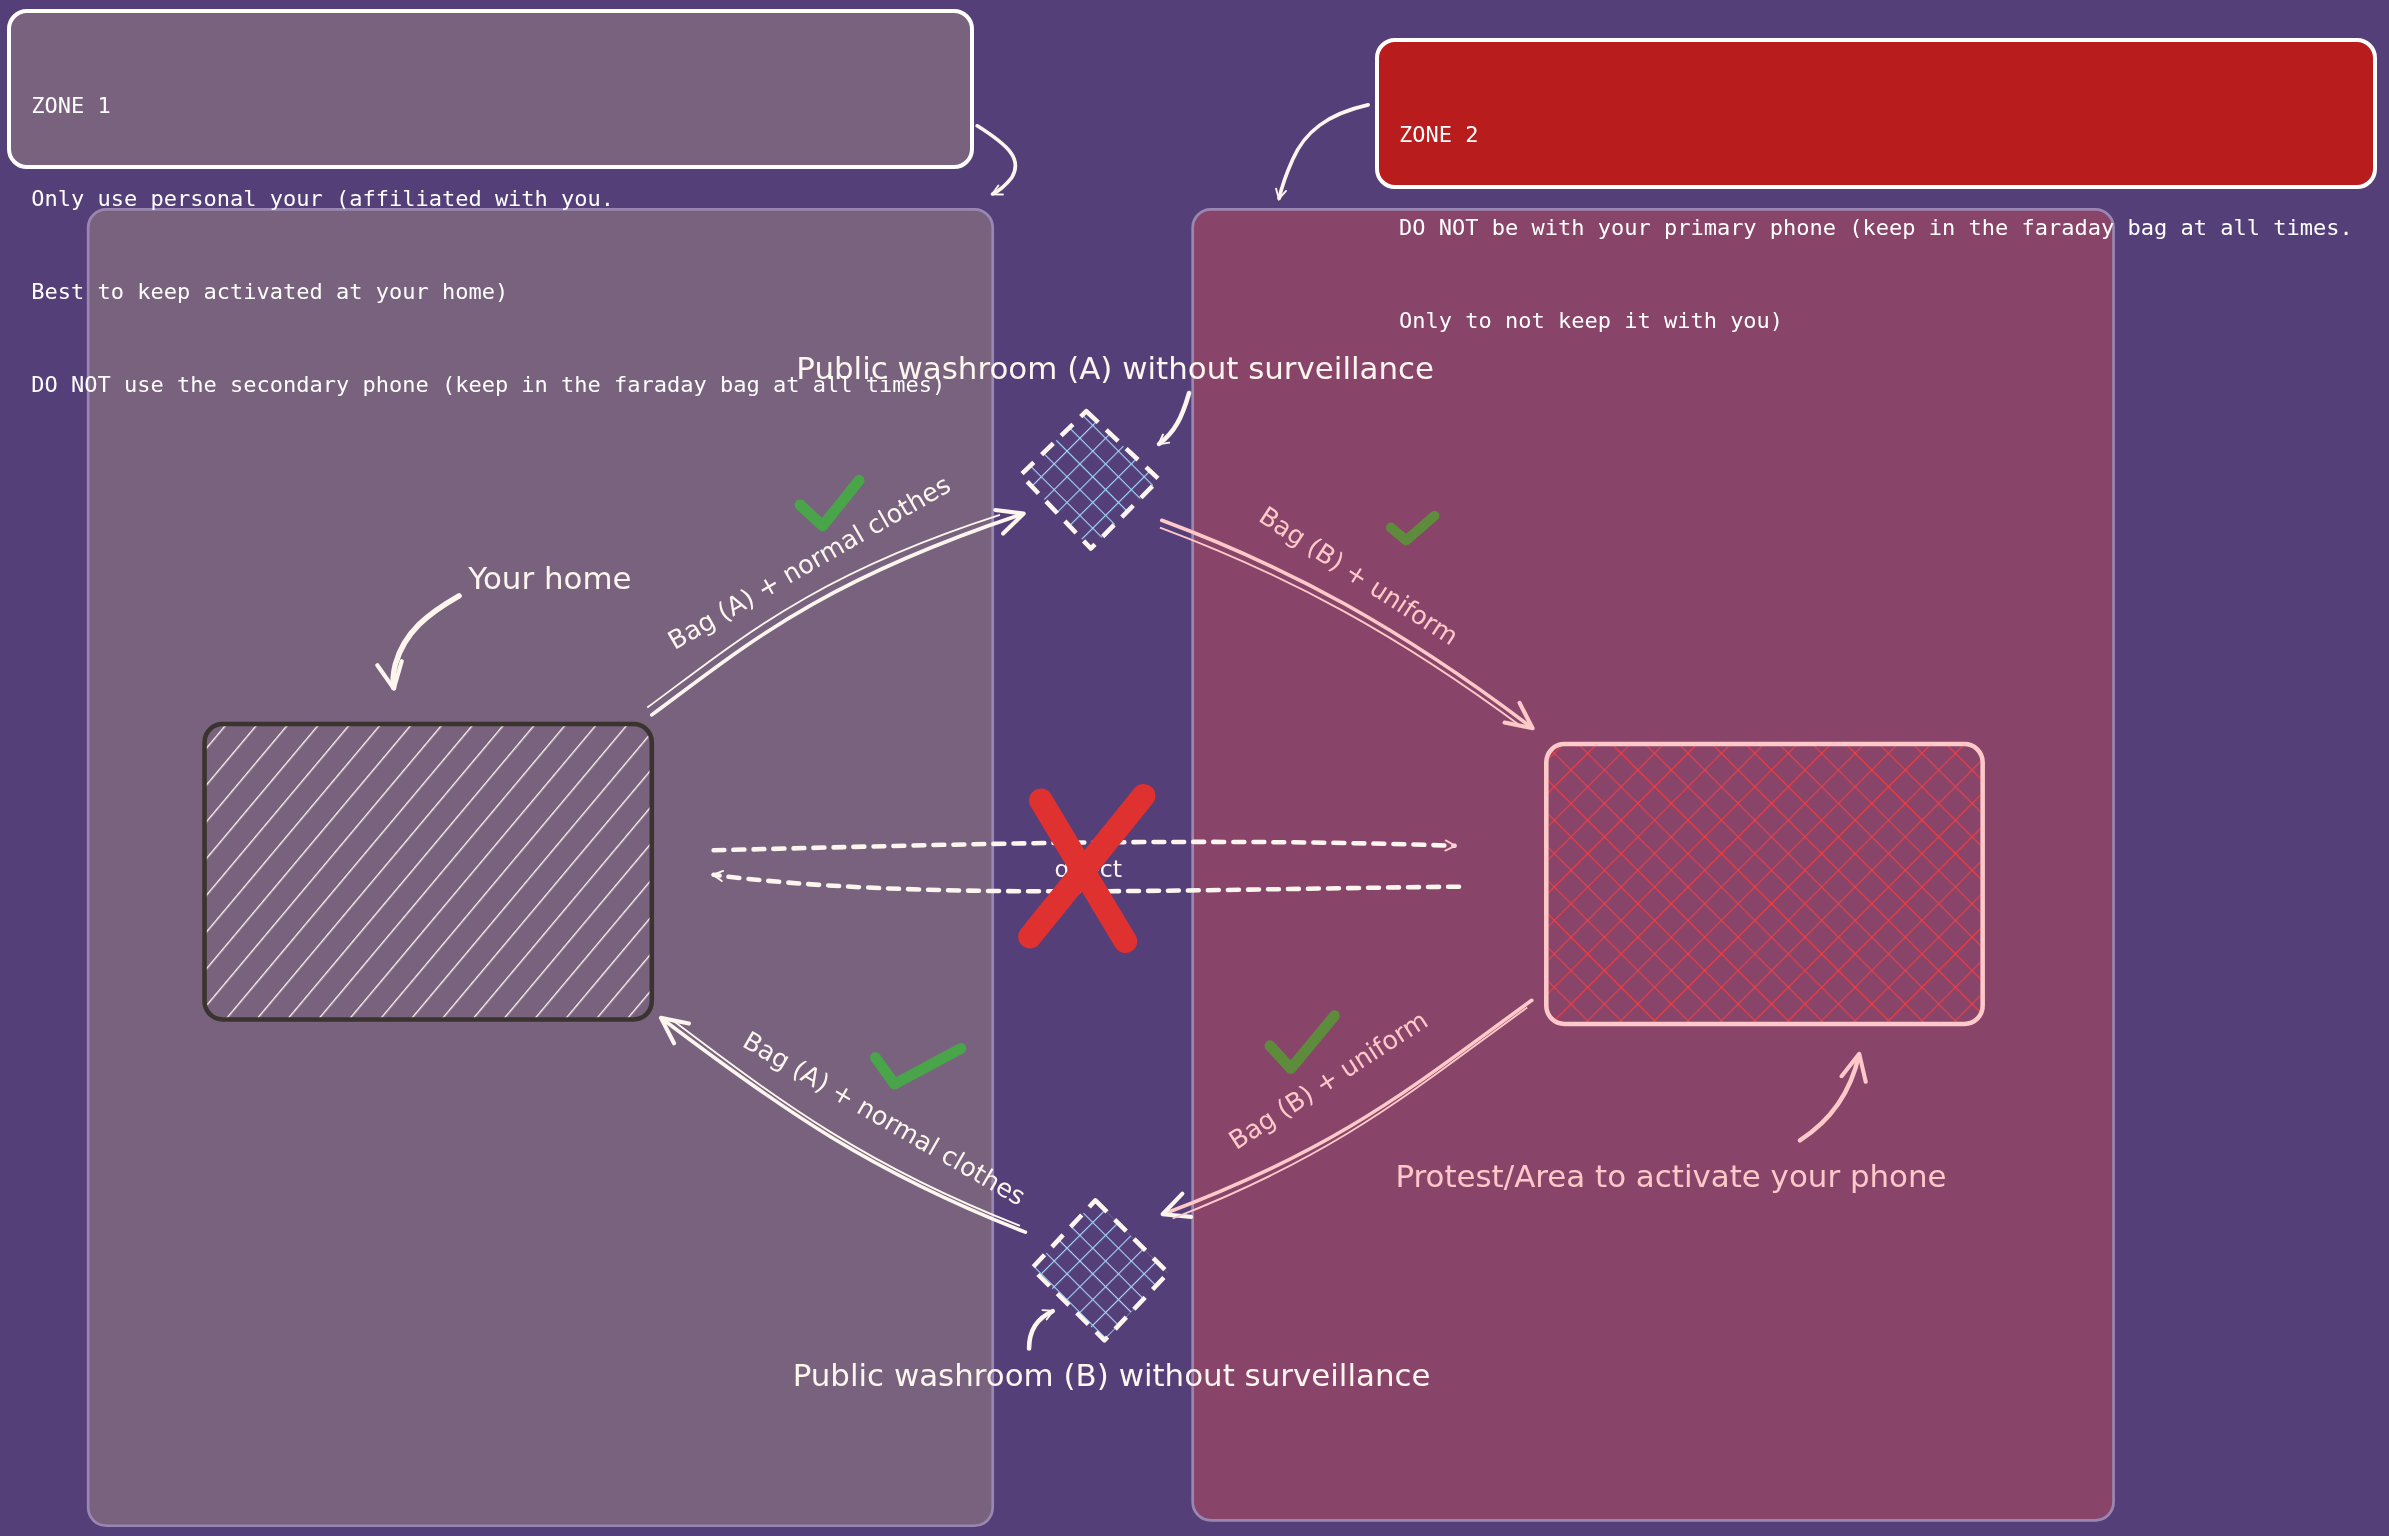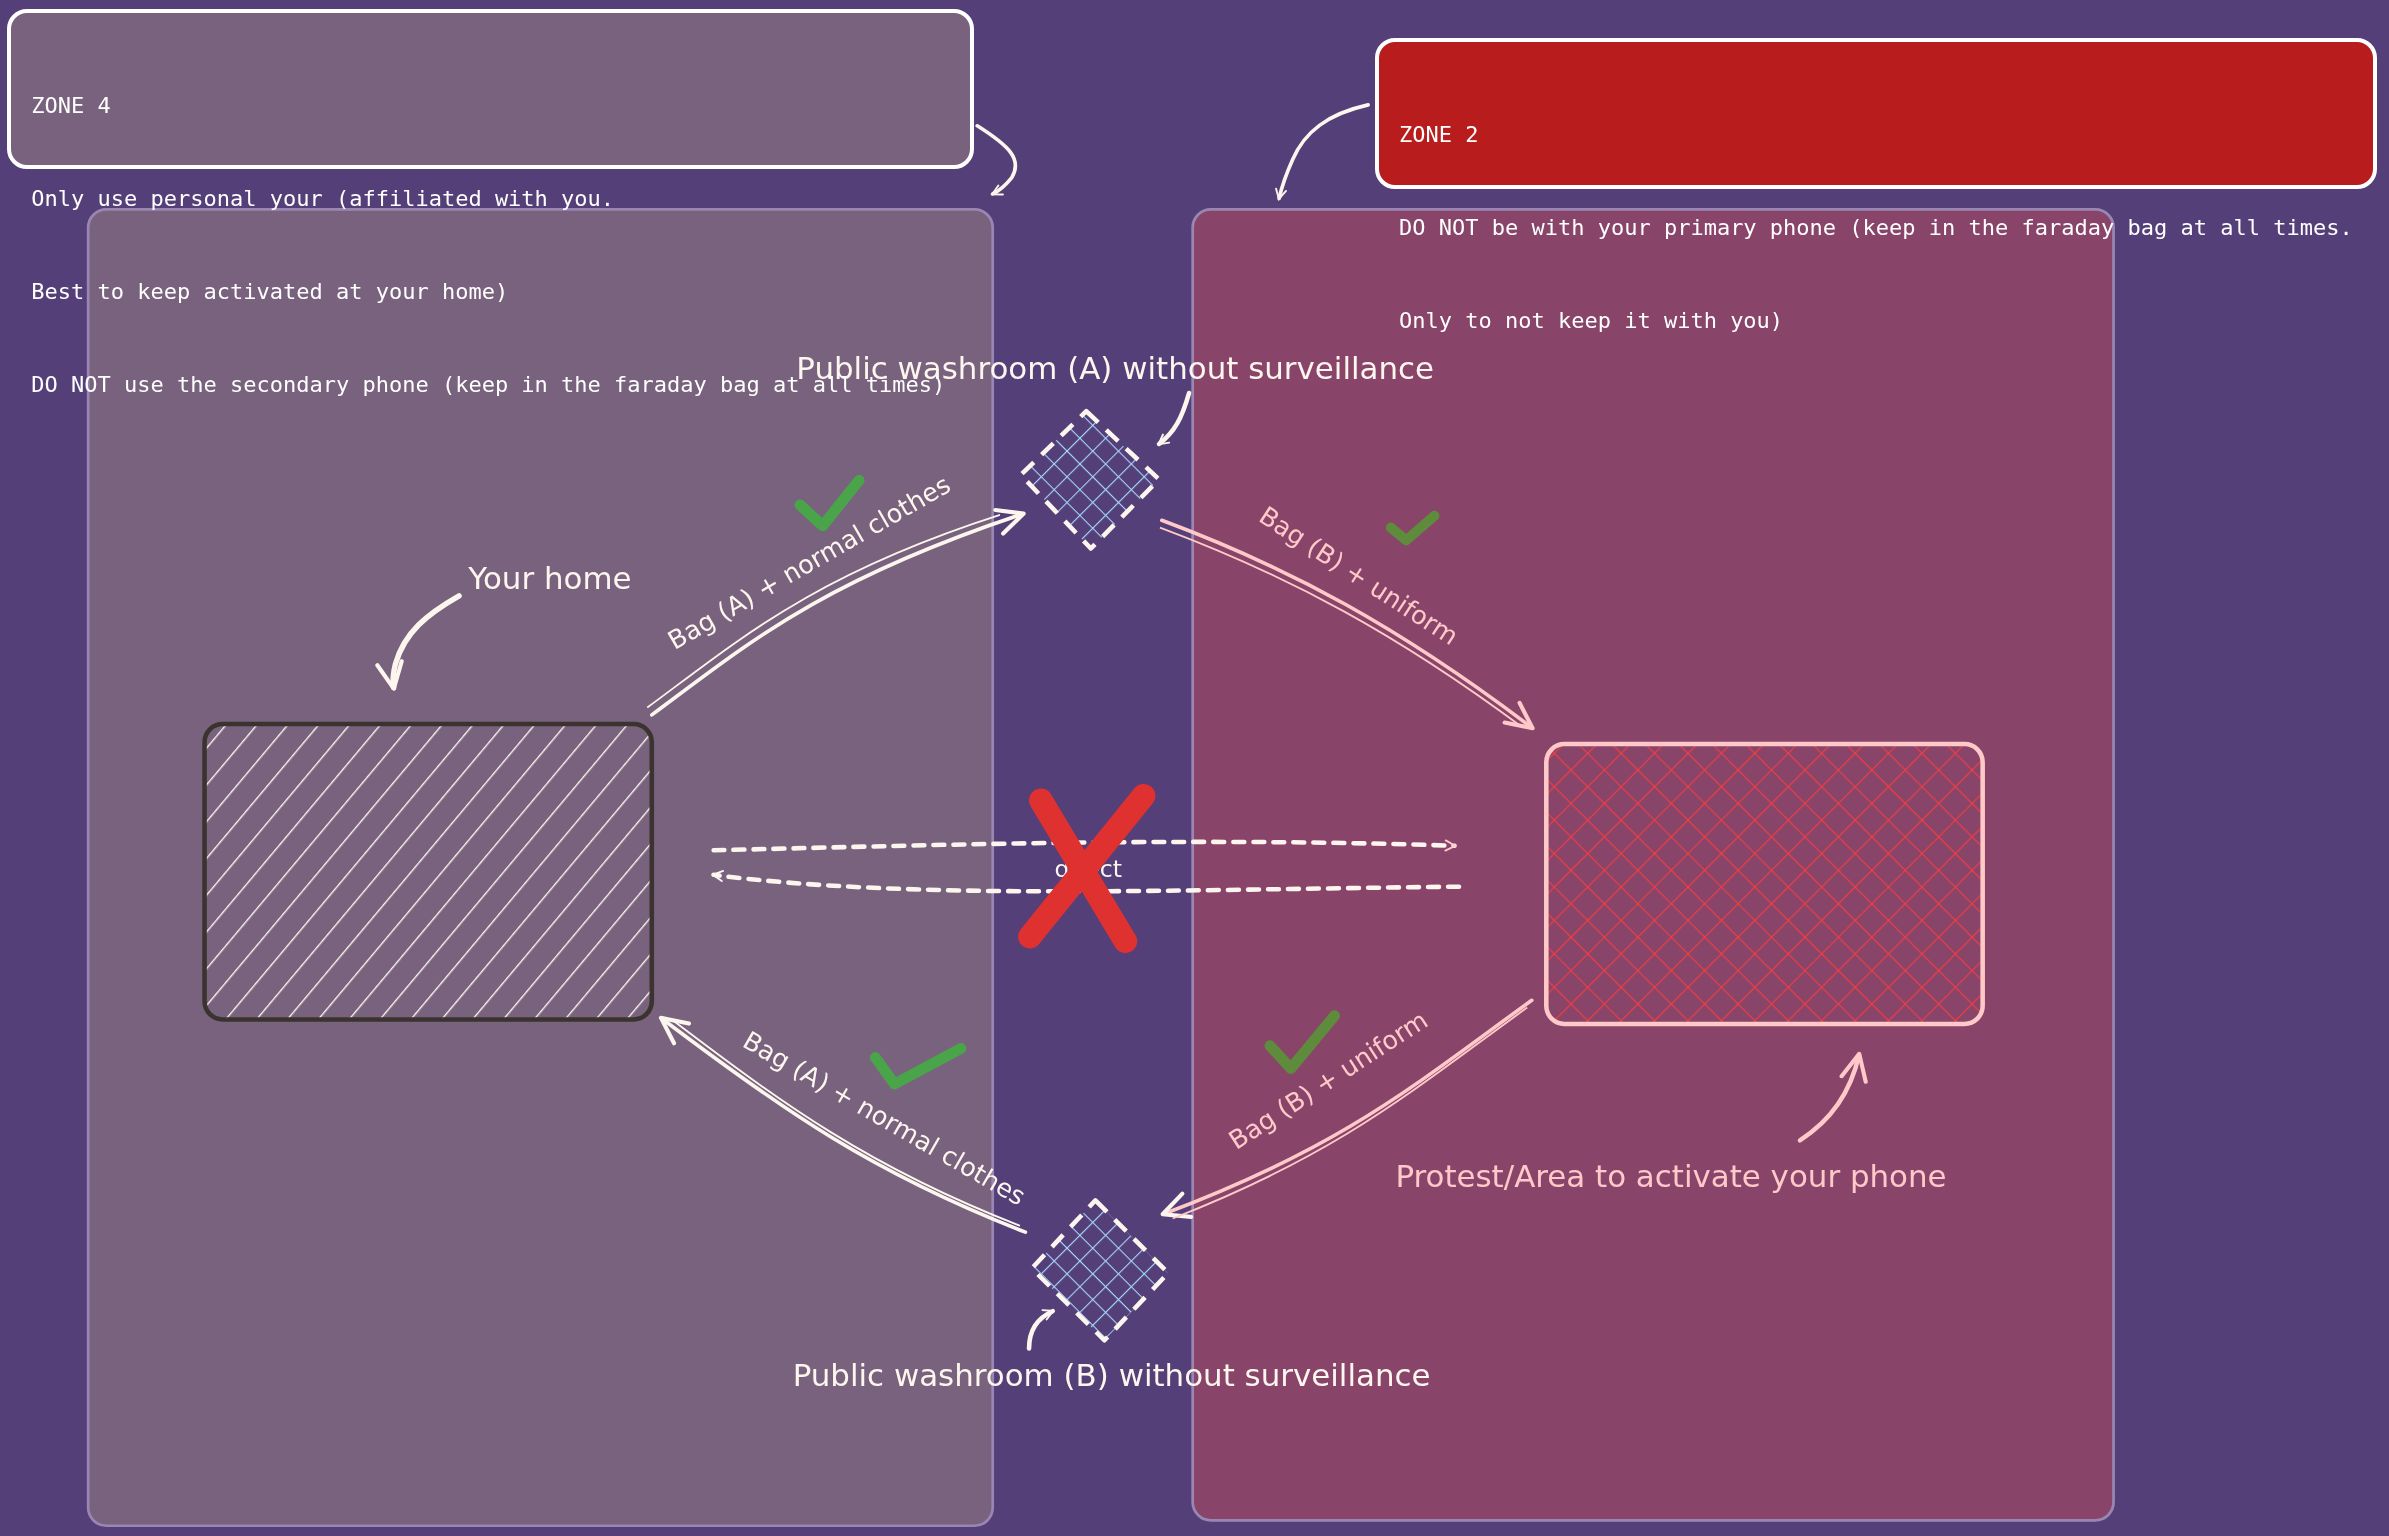--- a/index.html
+++ b/index.html
@@ -99,21 +99,21 @@
     <path d="M1605,975 C1300,978 1000,990 785,962" fill="none" stroke="#fdf6ee" stroke-width="5" stroke-dasharray="12 10" stroke-linecap="round" marker-end="url(#arrow-white)"></path>
     <text x="1160" y="964" font-size="26" fill="#fdf6ee">direct</text>
     <g>
       <path d="M1145,880 L1238,1035" stroke="#e03131" stroke-width="26" stroke-linecap="round"></path>
       <path d="M1258,875 L1133,1030" stroke="#e03131" stroke-width="26" stroke-linecap="round"></path>
     </g>
   </svg>
 
   
   <div class="note" id="note-zone1">
-    <span class="line">ZONE 4</span>
+    <span class="line">ZONE 1</span>
     <span class="line">Only use personal your (affiliated with you.</span>
     <span class="line">Best to keep activated at your home)</span>
     <span class="line">DO NOT use the secondary phone (keep in the faraday bag at all times)</span>
   </div>
   <div class="note" id="note-zone2">
     <span class="line">ZONE 2</span>
     <span class="line">DO NOT be with your primary phone (keep in the faraday bag at all times.</span>
     <span class="line">Only to not keep it with you)</span>
   </div>
 </div>

